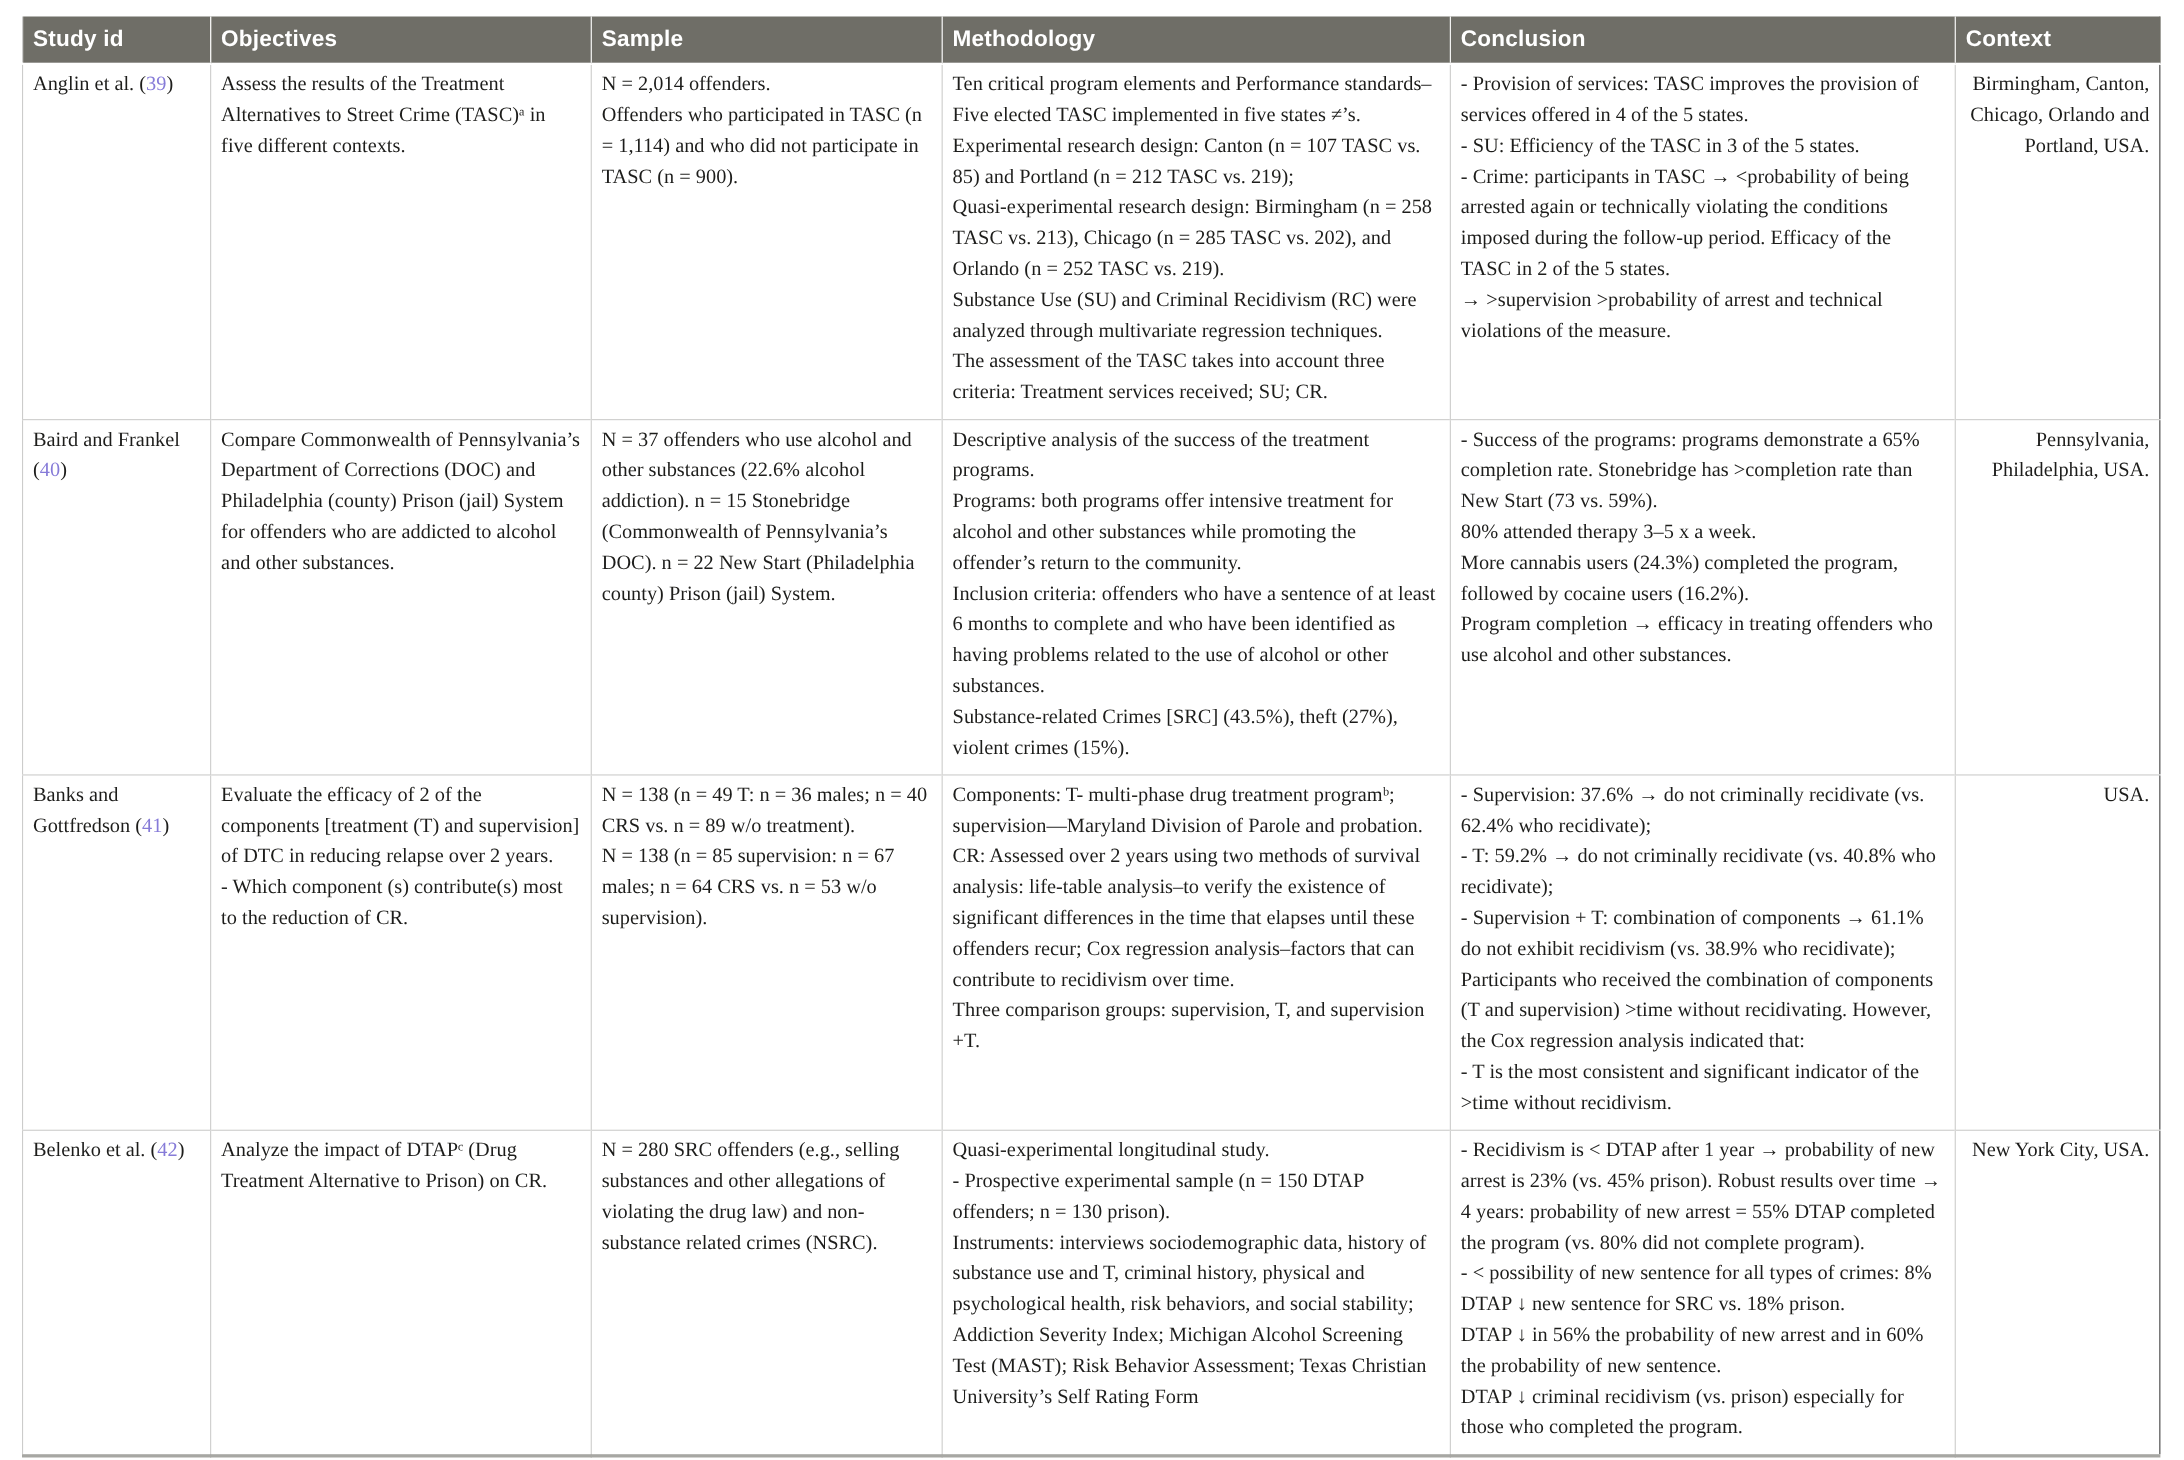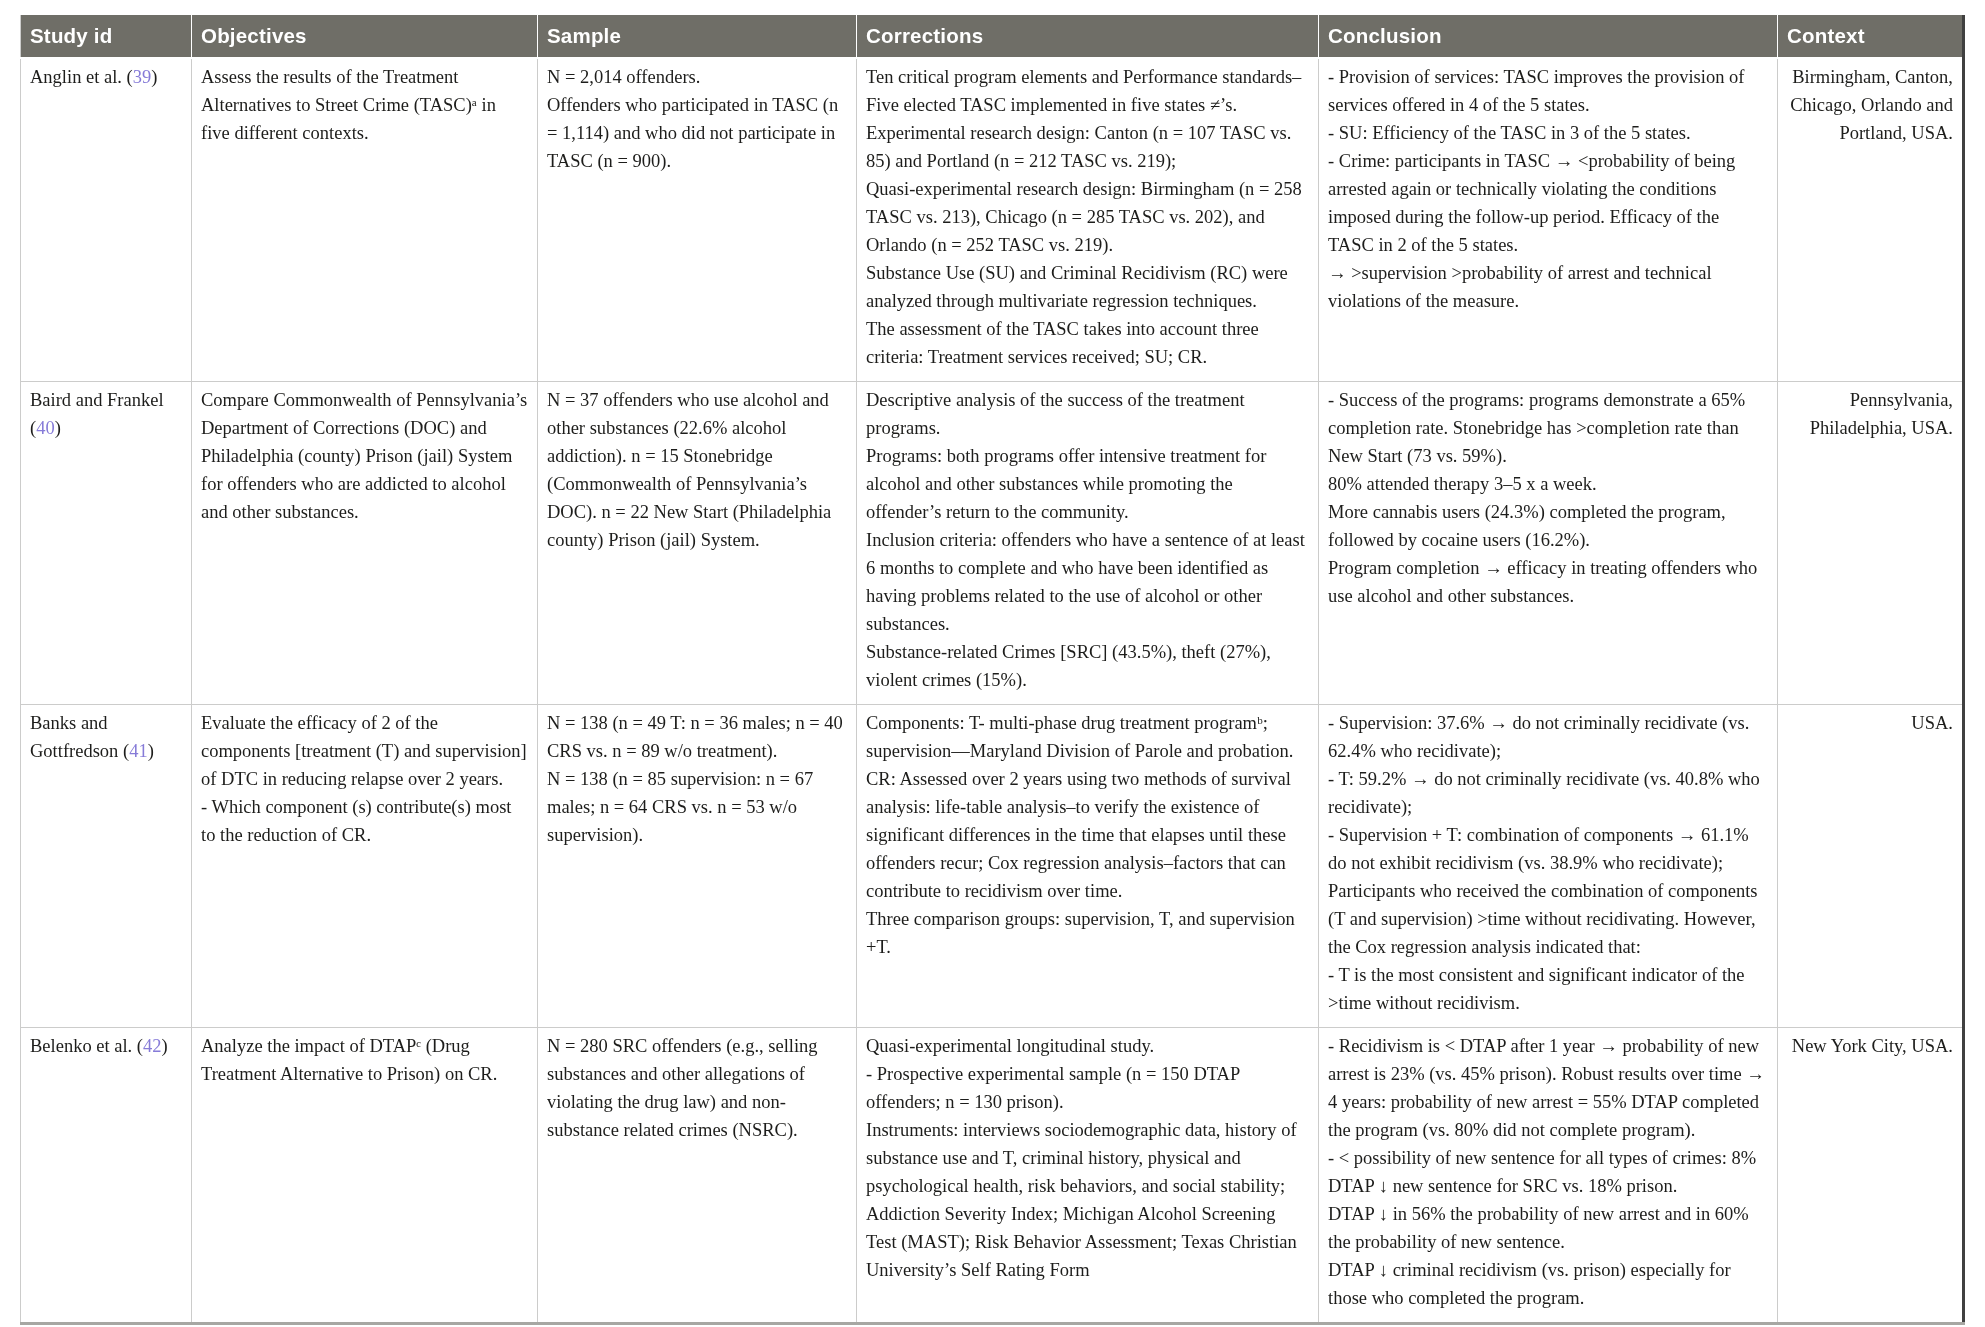--- a/index.html
+++ b/index.html
@@ -16,21 +16,21 @@
     width: 1943px;
   }
   table.review-table {
     width: 100%;
     border-collapse: collapse;
     table-layout: fixed;
     font-size: 18.5px;
     line-height: 28px;
     color: #1d1d1b;
     border-left: 1px solid #cccccb;
-    border-right: 3px solid #404040;
+    border-right: 1px solid #404040;
     border-bottom: 3px solid #a7a7a3;
   }
   thead th {
     background: #6f6e67;
     color: #ffffff;
     font-family: "Liberation Sans", "DejaVu Sans", sans-serif;
     font-size: 20.5px;
     font-weight: bold;
     letter-spacing: 0.2px;
     text-align: left;
@@ -73,21 +73,21 @@
         <col class="c-sample">
       <col class="c-method">
         <col class="c-concl">
         <col class="c-context">
     </colgroup>
     <thead>
       <tr>
         <th>Study id</th>
         <th>Objectives</th>
         <th>Sample</th>
-        <th>Corrections</th>
+        <th>Methodology</th>
         <th>Conclusion</th>
         <th>Context</th>
       </tr>
     </thead>
     <tbody>
 
       <tr>
         <td><span>Anglin et al. (</span><span class="citation-ref">39</span><span>)</span></td>
         <td>
             <p class="para">Assess the results of the Treatment Alternatives to Street Crime (TASC)ᵃ in five different contexts.</p>

